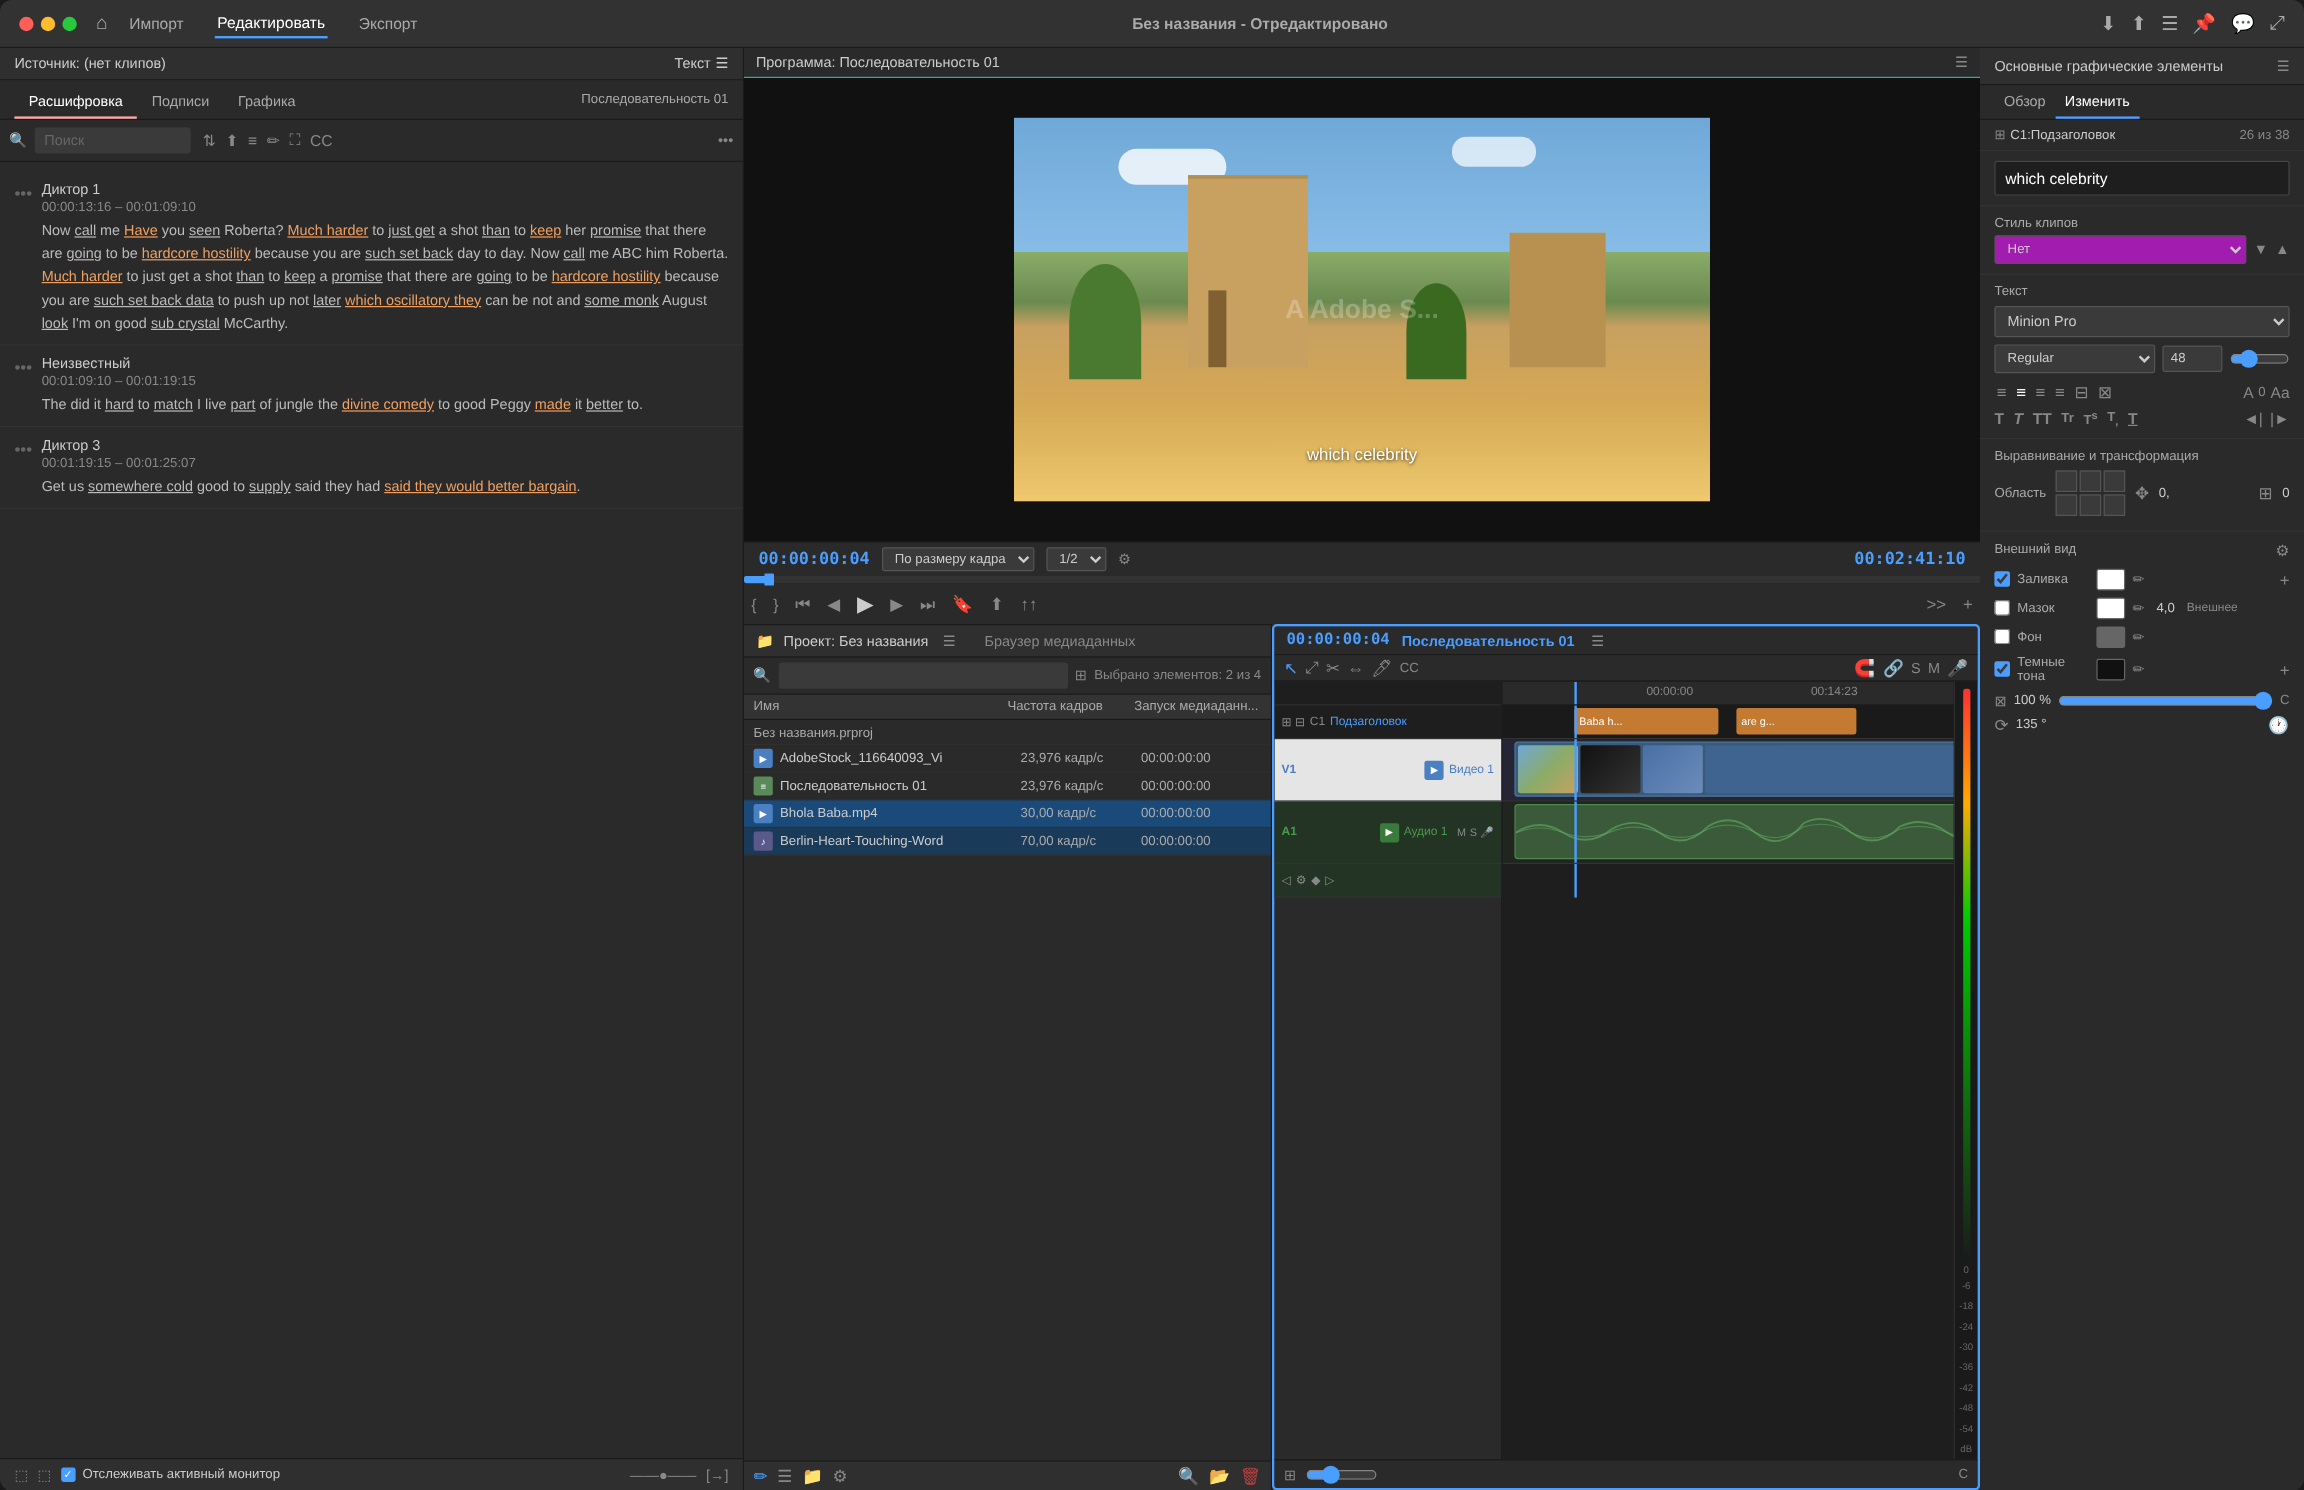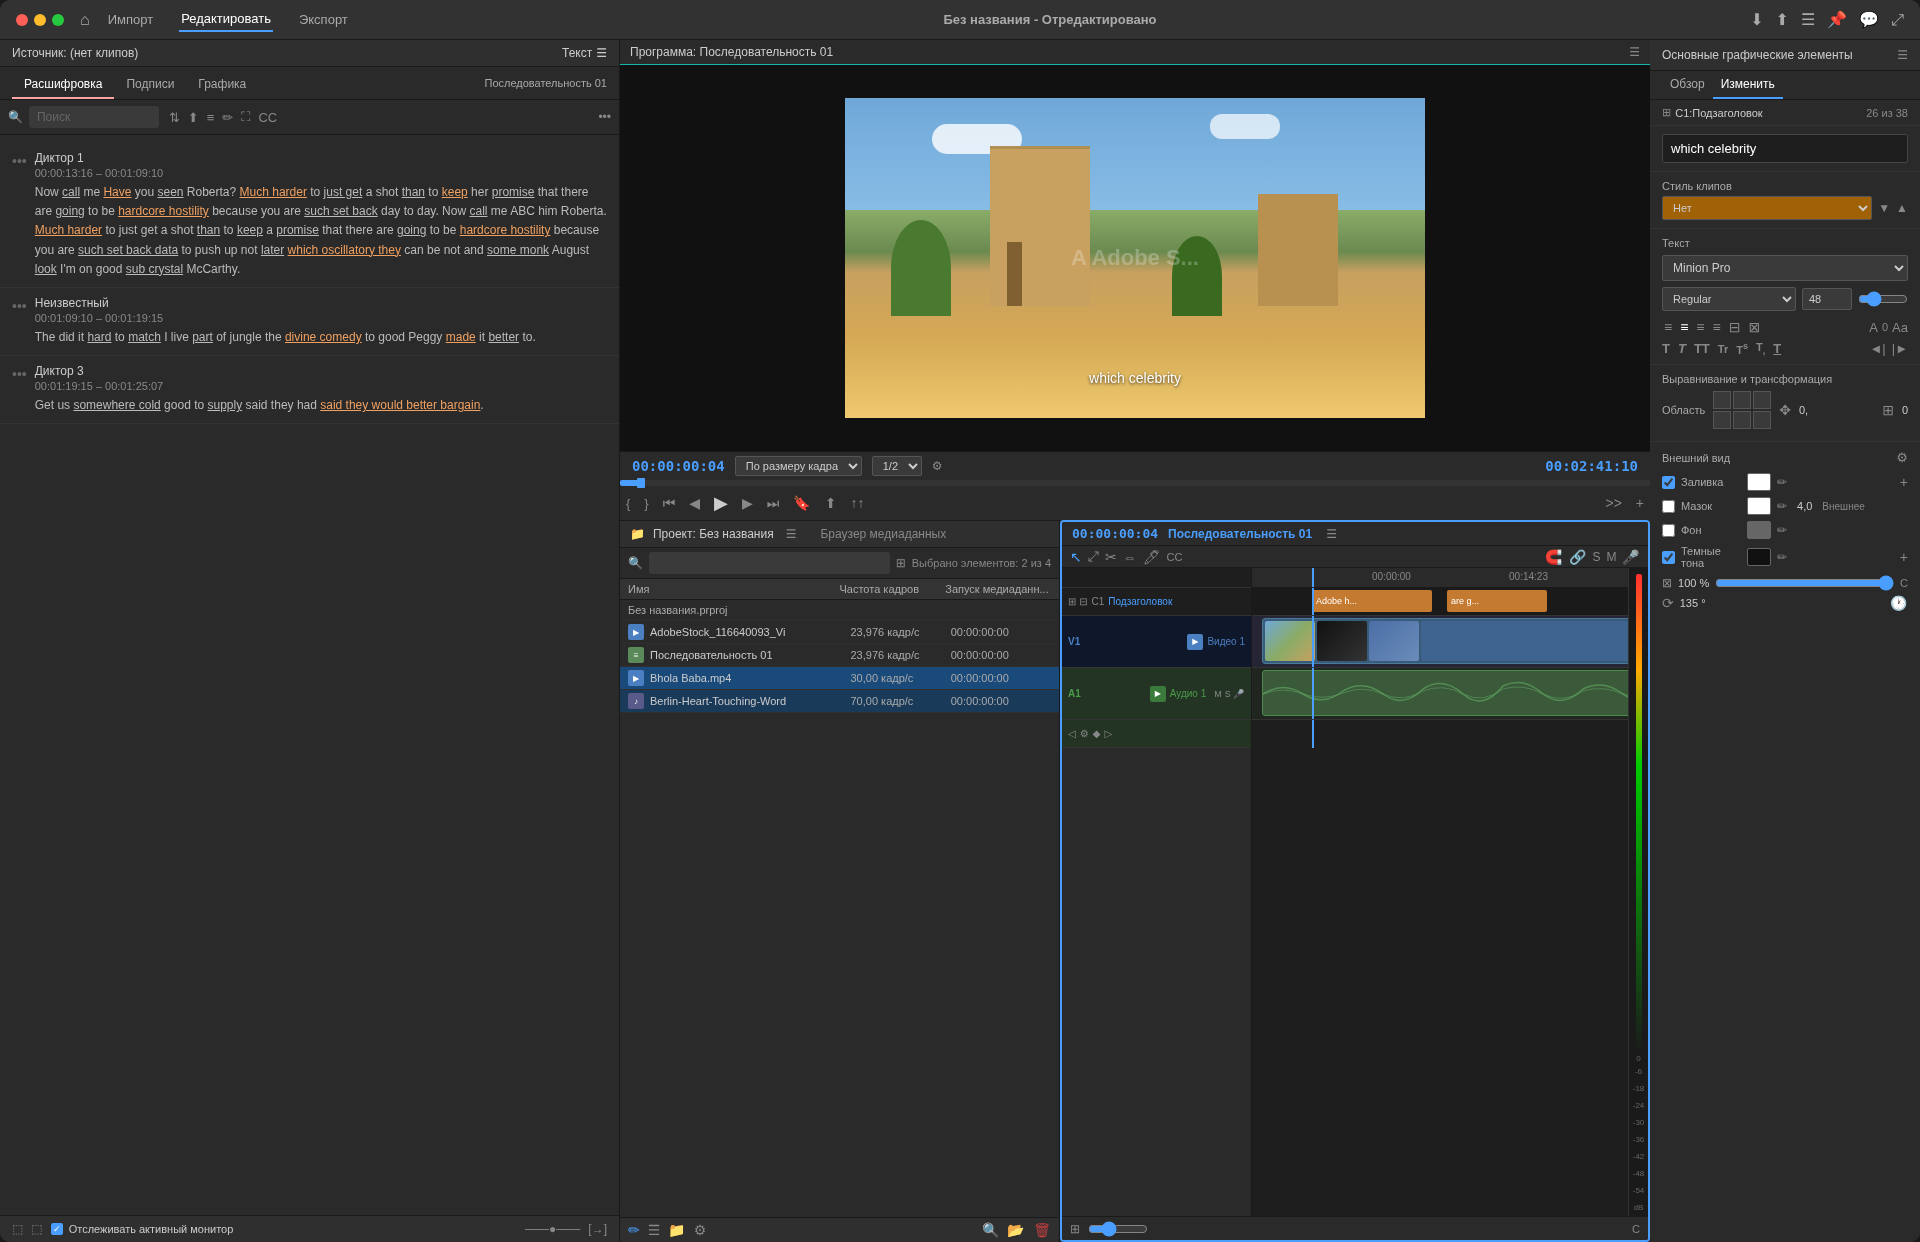--- a/index.html
+++ b/index.html
@@ -75,21 +75,21 @@
     
     .right-tabs { display: flex; border-bottom: 1px solid #1a1a1a; padding: 0 12px; }
     .right-tab { padding: 6px 8px; color: #aaa; font-size: 12px; cursor: pointer; border-bottom: 2px solid transparent; }
     .right-tab.active { color: #fff; border-bottom: 2px solid #4a9eff; }
     
     .right-section { padding: 8px 12px; border-bottom: 1px solid #333; }
     .section-subtitle { color: #aaa; font-size: 11px; margin-bottom: 4px; }
     .text-input-field { background: #1e1e1e; border: 1px solid #444; border-radius: 2px; padding: 6px 8px; color: #fff; font-size: 13px; width: 100%; }
     
     .track-style-row { display: flex; align-items: center; gap: 6px; margin-top: 4px; }
-    .track-style-select { background: #a16207; border: 1px solid #555; color: #ccc; padding: 4px 6px; font-size: 11px; border-radius: 2px; flex: 1; }
+    .track-style-select { background: #a21caf; border: 1px solid #555; color: #ccc; padding: 4px 6px; font-size: 11px; border-radius: 2px; flex: 1; }
     .arrow-btn { color: #888; font-size: 12px; cursor: pointer; }
     
     .text-section { padding: 8px 12px; border-bottom: 1px solid #333; }
     .text-section-label { color: #aaa; font-size: 11px; margin-bottom: 6px; }
     .font-select { background: #3a3a3a; border: 1px solid #555; color: #ccc; padding: 4px 6px; font-size: 12px; border-radius: 2px; width: 100%; }
     .font-style-row { display: flex; gap: 6px; margin-top: 6px; align-items: center; }
     .style-select { background: #3a3a3a; border: 1px solid #555; color: #ccc; padding: 4px 6px; font-size: 11px; border-radius: 2px; flex: 1; }
     .size-input { background: #3a3a3a; border: 1px solid #555; color: #ccc; padding: 4px 6px; font-size: 11px; border-radius: 2px; width: 50px; }
     .slider-mini { width: 60px; accent-color: #4a9eff; }
     
@@ -426,21 +426,21 @@
             <div style="width:190px; min-width:190px; background:#2a2a2a; border-right:1px solid #1a1a1a; display:flex; flex-direction:column;">
 
               <div style="height:20px; background:#1e1e1e; border-bottom:1px solid #333;"></div>
 
               <div style="height:28px; display:flex; align-items:center; padding:0 6px; border-bottom:1px solid #333; background:#1e1e1e; gap:4px;">
                 <span style="color:#888; font-size:10px;">⊞ ⊟</span>
                 <span style="color:#888; font-size:10px;">C1</span>
                 <span style="color:#4a9eff; font-size:10px;">Подзаголовок</span>
               </div>
 
-              <div style="height:52px; display:flex; align-items:center; padding:0 6px; border-bottom:1px solid #333; background:#0f172a; gap:4px;">
+              <div style="height:52px; display:flex; align-items:center; padding:0 6px; border-bottom:1px solid #333; background:#e5e5e5; gap:4px;">
                 <span style="color:#4a7fc1; font-size:10px; font-weight:bold;">V1</span>
                 <div style="width:16px; height:16px; background:#4a7fc1; border-radius:2px; display:flex; align-items:center; justify-content:center; margin-left:auto;">
                   <span style="color:white; font-size:8px;">▶</span>
                 </div>
                 <span style="color:#4a7fc1; font-size:10px;">Видео 1</span>
               </div>
 
               <div style="height:52px; display:flex; align-items:center; padding:0 6px; border-bottom:1px solid #333; background:#243424; gap:4px;">
                 <span style="color:#4a9a4a; font-size:10px; font-weight:bold;">A1</span>
                 <div style="width:16px; height:16px; background:#3a7a3a; border-radius:2px; display:flex; align-items:center; justify-content:center; margin-left:auto;">
@@ -466,21 +466,21 @@
 
               <div style="height:20px; background:#2a2a2a; border-bottom:1px solid #1a1a1a; position:relative; overflow:hidden;">
                 <span style="position:absolute; left:120px; top:3px; font-size:10px; color:#888;">00:00:00</span>
                 <span style="position:absolute; right:80px; top:3px; font-size:10px; color:#888;">00:14:23</span>
 
                 <div style="position:absolute; left:60px; top:0; width:2px; height:100%; background:#4a9eff;"></div>
               </div>
 
               <div style="height:28px; background:#1a1a1a; border-bottom:1px solid #333; position:relative;">
                 <div style="position:absolute; left:60px; top:2px; width:120px; height:22px; background:#c47a30; border-radius:2px; display:flex; align-items:center; padding:0 4px; cursor:pointer;">
-                  <span style="color:white; font-size:9px; white-space:nowrap; overflow:hidden;">Adobe h...</span>
+                  <span style="color:white; font-size:9px; white-space:nowrap; overflow:hidden;">Baba h...</span>
                 </div>
                 <div style="position:absolute; left:195px; top:2px; width:100px; height:22px; background:#c47a30; border-radius:2px; display:flex; align-items:center; padding:0 4px; cursor:pointer;">
                   <span style="color:white; font-size:9px; white-space:nowrap; overflow:hidden;">are g...</span>
                 </div>
 
                 <div style="position:absolute; left:60px; top:0; width:2px; height:100%; background:#4a9eff;"></div>
               </div>
 
               <div style="height:52px; background:#252535; border-bottom:1px solid #333; position:relative;">
                 <div style="position:absolute; left:10px; top:2px; width:400px; height:46px; border-radius:3px; overflow:hidden; background:#3a5a7a; border:1px solid #4a7a9a; cursor:pointer;">

